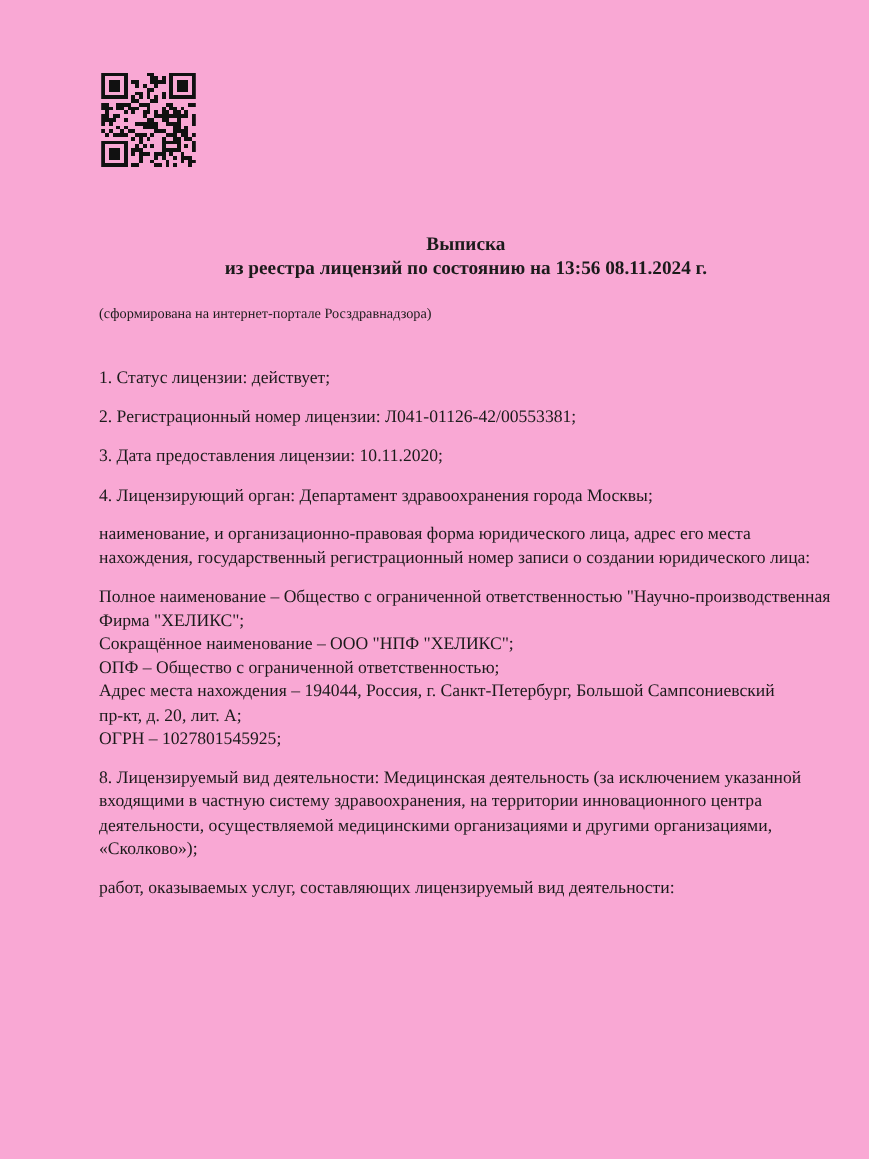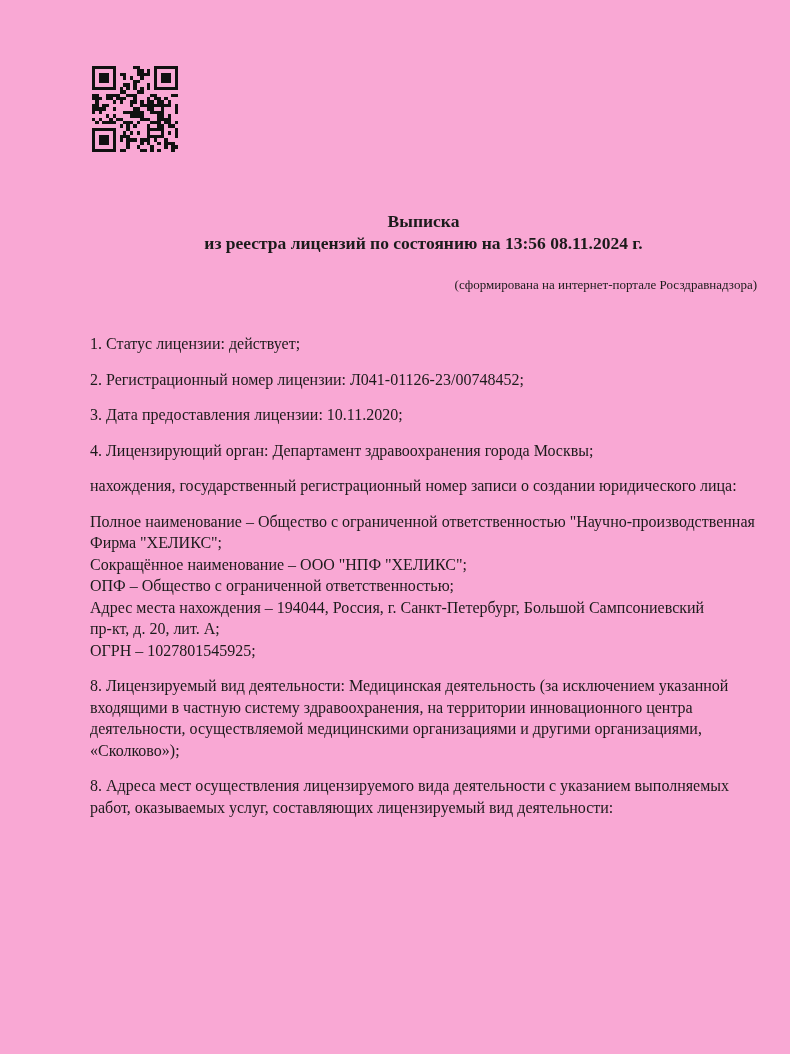--- a/index.html
+++ b/index.html
@@ -34,21 +34,21 @@
     font-weight: bold;
     font-size: 17.5px;
     line-height: 22px;
     white-space: nowrap;
   }
   .subtitle {
     position: absolute;
     left: 90px;
     width: 667px;
     top: 277px;
-    text-align: right;
+    text-align: left;
     font-size: 13px;
     line-height: 16px;
   }
   .body-text {
     position: absolute;
     left: 90px;
     width: 672px;
     top: 333px;
     font-size: 16px;
     line-height: 21.5px;
@@ -369,45 +369,45 @@
     <div>из реестра лицензий по состоянию на 13:56 08.11.2024 г.</div>
   </div>
 
   <div class="subtitle">(сформирована на интернет-портале Росздравнадзора)</div>
 
   <div class="body-text">
     <div class="para">
         <div>1. Статус лицензии: действует;</div>
       </div>
     <div class="para">
-        <div>2. Регистрационный номер лицензии: Л041-01126-23/00748452;</div>
+        <div>2. Регистрационный номер лицензии: Л041-01126-42/00553381;</div>
       </div>
     <div class="para">
         <div>3. Дата предоставления лицензии: 10.11.2020;</div>
       </div>
     <div class="para">
         <div>4. Лицензирующий орган: Департамент здравоохранения города Москвы;</div>
       </div>
     <div class="para">
+        <div>наименование, и организационно-правовая форма юридического лица, адрес его места</div>
         <div>нахождения, государственный регистрационный номер записи о создании юридического лица:</div>
       </div>
     <div class="para">
         <div>Полное наименование – Общество с ограниченной ответственностью "Научно-производственная</div>
         <div>Фирма "ХЕЛИКС";</div>
         <div>Сокращённое наименование – ООО "НПФ "ХЕЛИКС";</div>
         <div>ОПФ – Общество с ограниченной ответственностью;</div>
         <div>Адрес места нахождения – 194044, Россия, г. Санкт-Петербург, Большой Сампсониевский</div>
         <div>пр-кт, д. 20, лит. А;</div>
         <div>ОГРН – 1027801545925;</div>
       </div>
     <div class="para">
         <div>8. Лицензируемый вид деятельности: Медицинская деятельность (за исключением указанной</div>
         <div>входящими в частную систему здравоохранения, на территории инновационного центра</div>
         <div>деятельности, осуществляемой медицинскими организациями и другими организациями,</div>
         <div>«Сколково»);</div>
       </div>
     <div class="para">
-        <div>8. Адреса мест осуществления лицензируемого вида деятельности с указанием выполняемых</div>
         <div>работ, оказываемых услуг, составляющих лицензируемый вид деятельности:</div>
       </div>
   </div>
 
 </div>
 
 </body></html>

